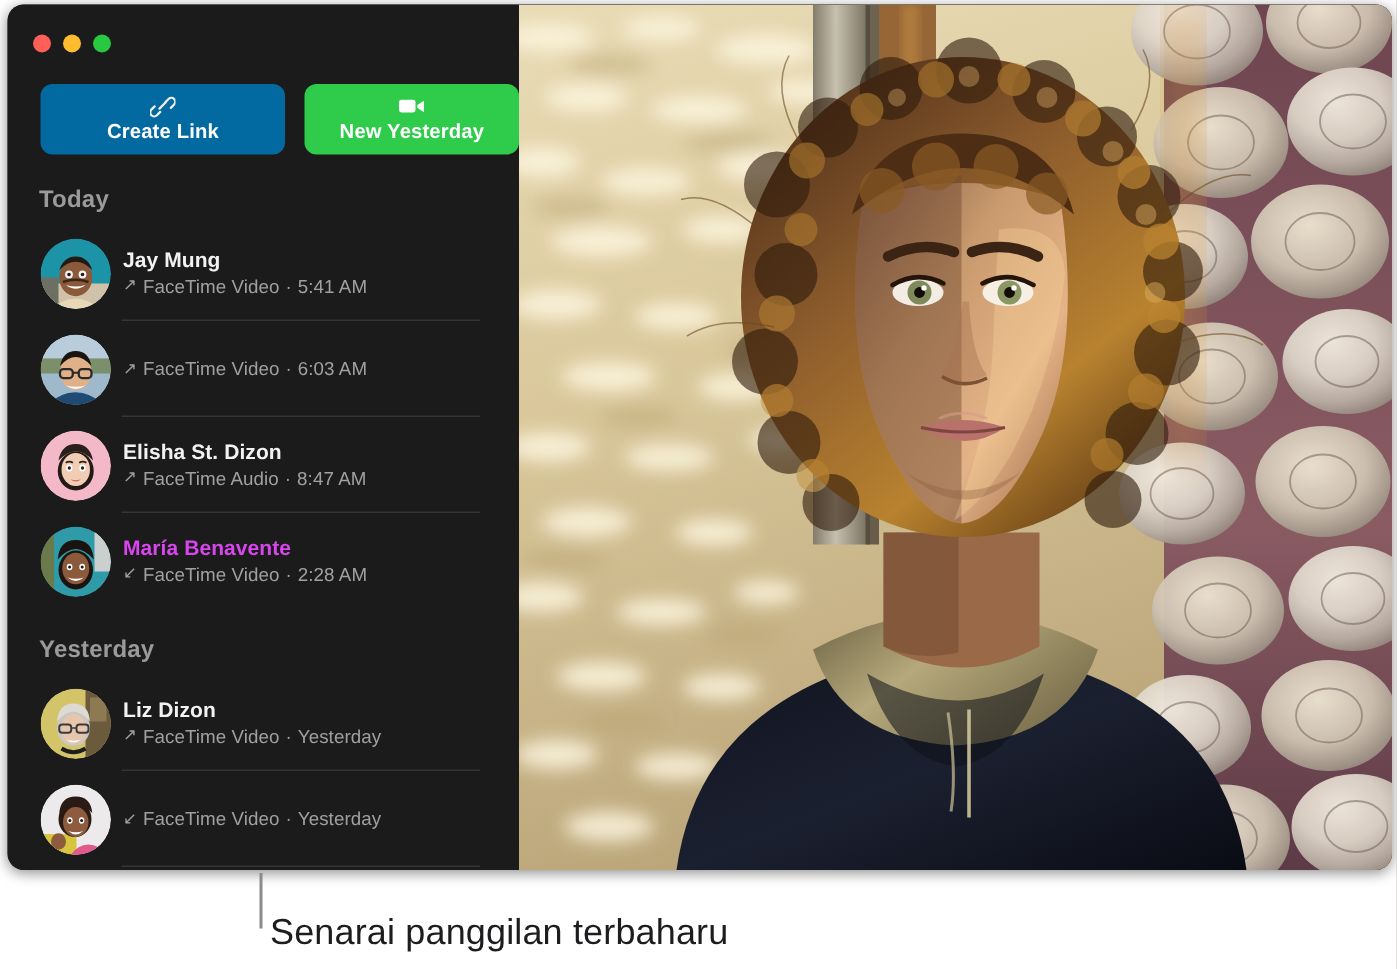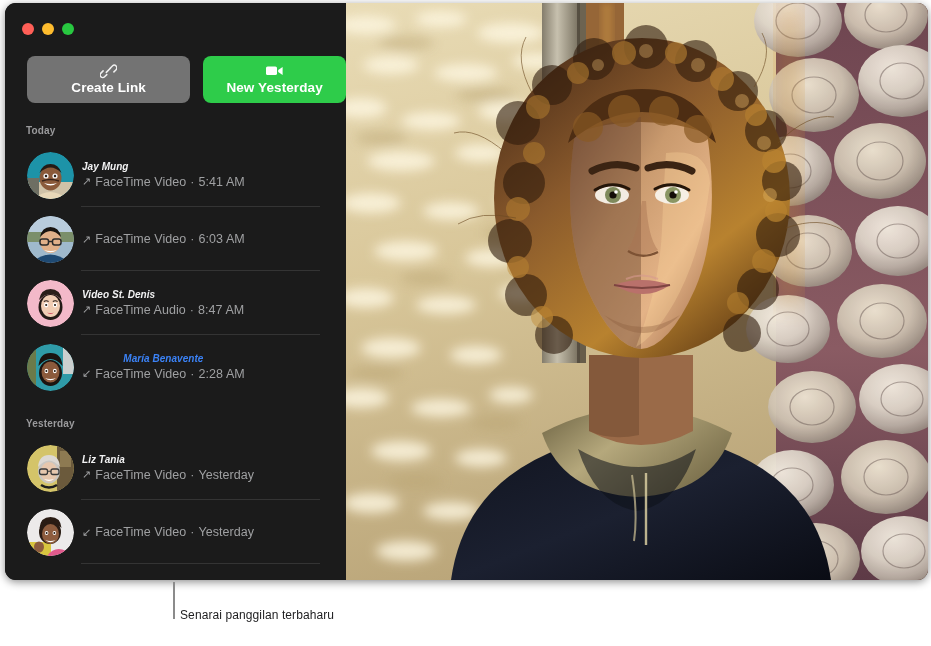--- a/index.html
+++ b/index.html
@@ -75,21 +75,21 @@
     align-items: center;
     justify-content: center;
     gap: 2px;
     border: none;
     cursor: pointer;
     padding: 0;
     box-sizing: border-box;
   }
   .btn-create {
     width: 168px;
-    background: #737373;
+    background: #0369a1;
   }
   .btn-new {
     width: 147px;
     background: #2ecc4a;
   }
   .btn .glyph {
     display: block;
     line-height: 1;
     height: 15px;
   }
@@ -105,21 +105,21 @@
   .calls {
     position: absolute;
     left: 0;
     top: 116px;
     width: 341px;
     height: 461px;
     overflow: hidden;
   }
 
   .section-header {
-    font-size: 10px;
+    font-size: 16px;
     font-weight: 700;
     color: #9a9a9c;
     padding: 6px 0 7px 21px;
     letter-spacing: 0.15px;
   }
 
   .row {
     position: relative;
     display: flex;
     align-items: center;
@@ -150,28 +150,27 @@
   .avatar svg { display: block; }
 
   .rowtext {
     margin-left: 8px;
     display: flex;
     flex-direction: column;
     justify-content: center;
     gap: 2px;
   }
   .rowname {
-    font-size: 10px;
+    font-size: 14px;
     font-weight: 700;
     color: #f2f2f3;
     line-height: 1.12;
     letter-spacing: 0.05px;
-    font-style: italic;
-  }
-  .rowname.missed { color: #3b82f6; text-align: center; }
+  }
+  .rowname.missed { color: #d946ef; }
 
   .rowmeta {
     font-size: 12.5px;
     color: #9fa0a2;
     line-height: 1.12;
     display: flex;
     align-items: center;
     gap: 4px;
     letter-spacing: 0.05px;
   }
@@ -199,21 +198,21 @@
     left: 173px;
     top: 582px;
     width: 2px;
     height: 37px;
     background: #8b8b8b;
   }
   .callout-text {
     position: absolute;
     left: 180px;
     top: 608px;
-    font-size: 12px;
+    font-size: 24px;
     color: #1d1d1f;
     white-space: nowrap;
     letter-spacing: 0.1px;
   }
 </style>
 </head>
 <body>
 
 <div id="root">
 
@@ -342,21 +341,21 @@
                 <ellipse cx="28" cy="25" rx="2.1" ry="2.4" fill="#ffffff"></ellipse>
                 <circle cx="19.2" cy="25" r="1.1" fill="#2b2018"></circle>
                 <circle cx="28" cy="25" r="1.1" fill="#2b2018"></circle>
                 <path d="M16.8 21.5 q2.4 -1.5 4.8 0" stroke="#2a1f1a" stroke-width="1.2" fill="none"></path>
                 <path d="M25.8 21.5 q2.4 -1.5 4.8 0" stroke="#2a1f1a" stroke-width="1.2" fill="none"></path>
                 <path d="M20 32.5 q3.5 3 7 0 q-3.5 1.2 -7 0Z" fill="#d35a6a"></path>
               </g>
             </svg>
           </div>
           <div class="rowtext">
-            <div class="rowname">Video St. Denis</div>
+            <div class="rowname">Elisha St. Dizon</div>
             <div class="rowmeta">
               <span class="arrow">↗</span>
               <span>FaceTime Audio</span>
               <span>·</span>
               <span>8:47 AM</span>
             </div>
           </div>
         </div>
 
         <div class="row nosep">
@@ -412,21 +411,21 @@
                 <path d="M11 22 q11 -13 22 0 q-1 -12 -11 -12 q-10 0 -11 12Z" fill="#ddd9d3"></path>
                 <rect x="12.5" y="24" width="8" height="5.5" rx="2" fill="none" stroke="#3a3a3a" stroke-width="1.3"></rect>
                 <rect x="24" y="24" width="8" height="5.5" rx="2" fill="none" stroke="#3a3a3a" stroke-width="1.3"></rect>
                 <path d="M20.5 26.3 h3.5" stroke="#3a3a3a" stroke-width="1.1"></path>
                 <path d="M17 34 q5 4 10 0 q-5 1.6 -10 0Z" fill="#ffffff"></path>
                 <path d="M14 40 q8 5 16 0" stroke="#1d1d1d" stroke-width="2.6" fill="none"></path>
               </g>
             </svg>
           </div>
           <div class="rowtext">
-            <div class="rowname">Liz Tania</div>
+            <div class="rowname">Liz Dizon</div>
             <div class="rowmeta">
               <span class="arrow">↗</span>
               <span>FaceTime Video</span>
               <span>·</span>
               <span>Yesterday</span>
             </div>
           </div>
         </div>
 
         <div class="row">

